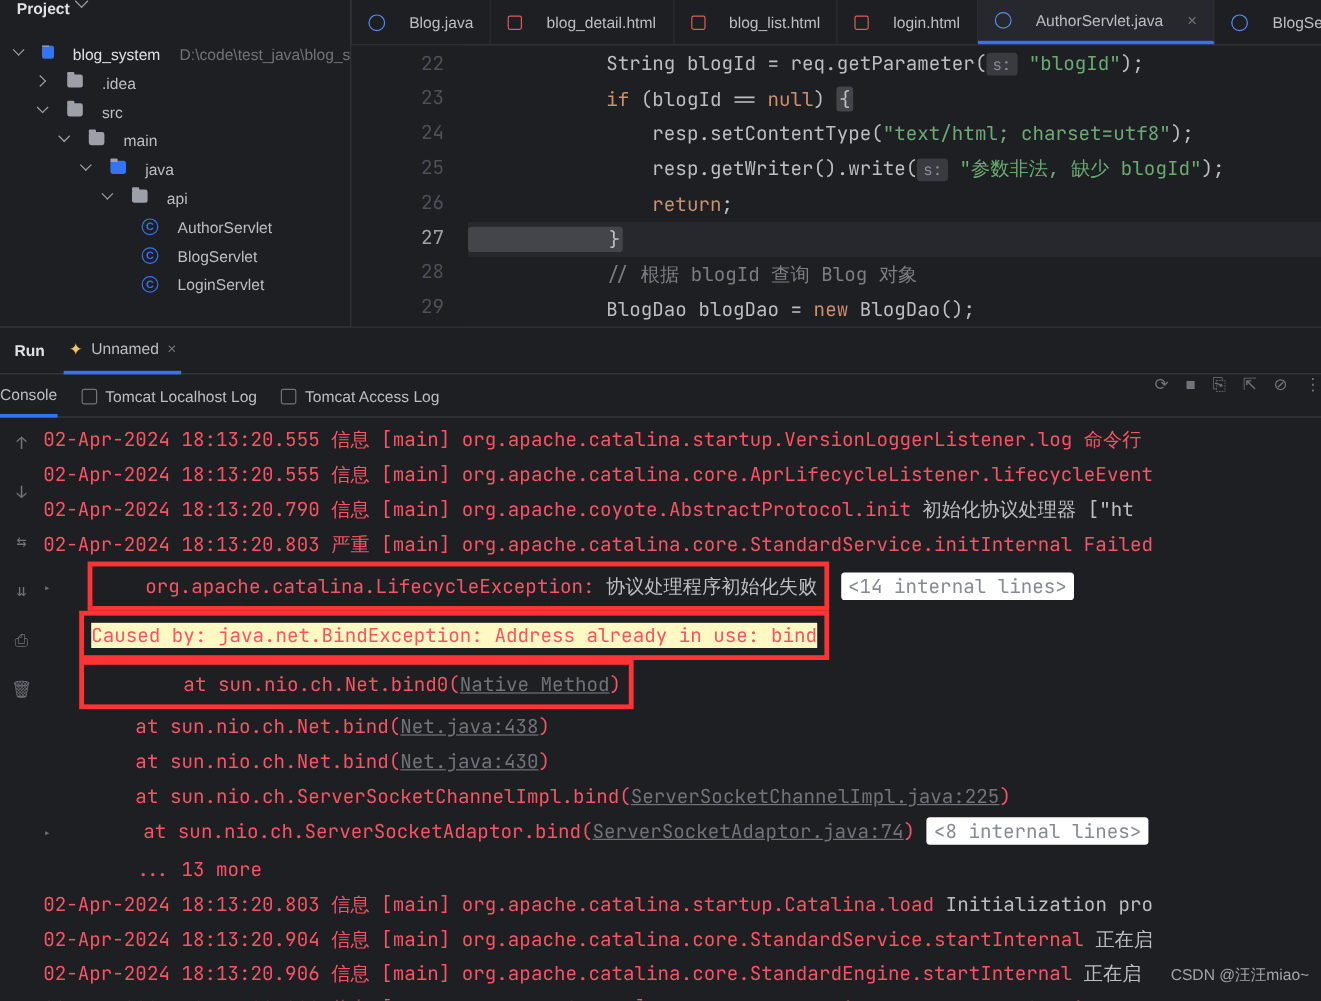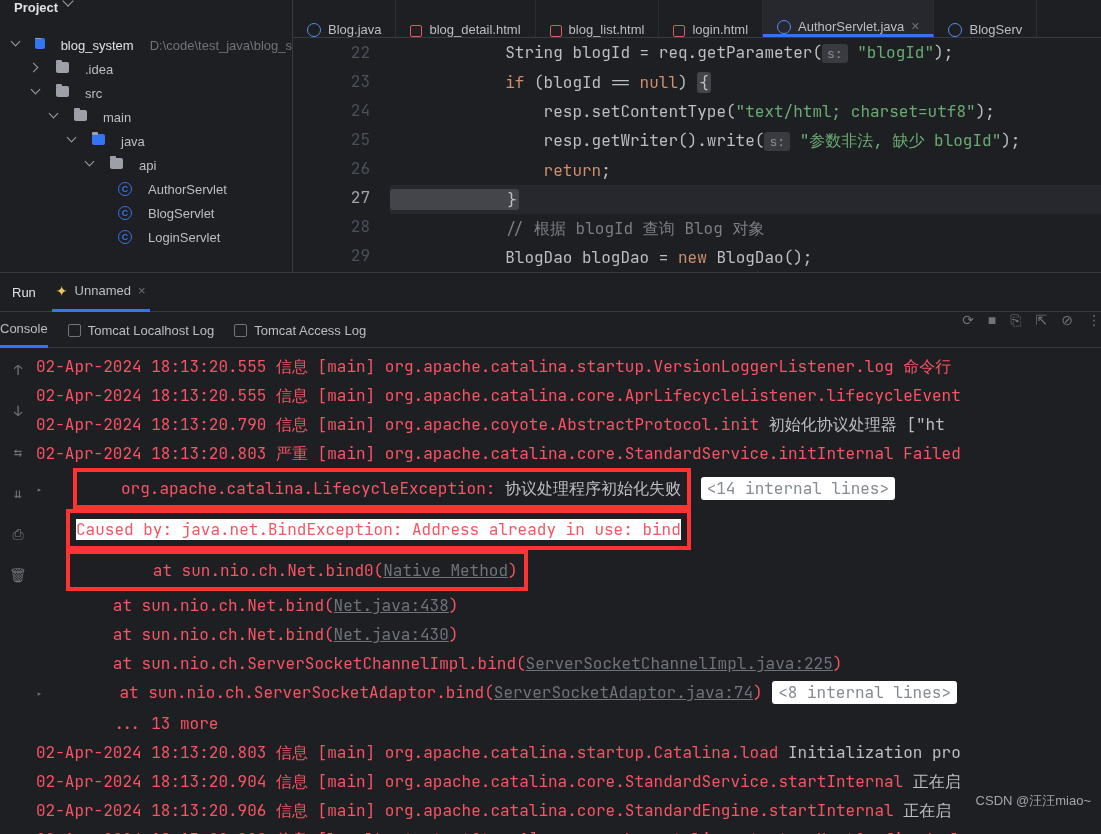--- a/index.html
+++ b/index.html
@@ -12,62 +12,62 @@
   .trow{display:flex;align-items:flex-start;height:24px;gap:16px;white-space:nowrap}
   .twist{width:10px;height:10px;display:flex;align-items:center;justify-content:center}
   .twist.open::before{content:"";width:6px;height:6px;border-right:1.3px solid #9da0a8;border-bottom:1.3px solid #9da0a8;transform:rotate(45deg);margin-top:-3px}
   .twist.closed::before{content:"";width:6px;height:6px;border-right:1.3px solid #9da0a8;border-bottom:1.3px solid #9da0a8;transform:rotate(-45deg);margin-left:-3px}
   .fold{width:13px;height:11px;background:#9da0a8;border-radius:2px;display:inline-block;position:relative}
   .fold::before{content:"";position:absolute;top:-2px;left:0;width:6px;height:3px;background:#9da0a8;border-radius:1px 1px 0 0}
   .fold.blue{background:#3574f0}
   .cicon{width:14px;height:14px;border:1.5px solid #3574f0;border-radius:50%;display:inline-flex;align-items:center;justify-content:center;font-size:9px;color:#3574f0;font-weight:bold}
   .dim{color:#6f737a}
   .tabs{display:flex;height:38px;border-bottom:1px solid #393b40;overflow:hidden}
-  .tab{display:flex;align-items:flex-end;padding:0 14px;gap:7px;color:#bcbec4;border-right:1px solid #2b2d30;white-space:nowrap}
+  .tab{display:flex;align-items:center;padding:0 14px;gap:20px;color:#bcbec4;border-right:1px solid #2b2d30;white-space:nowrap}
   .tab.active{border-bottom:3px solid #3574f0;background:#26282e}
   .tab .close{color:#6f737a;font-size:14px}
   .jicon{width:14px;height:14px;border-radius:50%;border:1.5px solid #548af7;display:inline-block}
   .hicon{width:12px;height:12px;border:1.3px solid #db5c5c;border-radius:2px;display:inline-block}
   .editor{flex:1;display:flex;flex-direction:column}
   .code{flex:1;display:flex;font-family:"JetBrains Mono","Consolas",monospace;font-size:16px;line-height:29px;overflow:hidden;background:#1e1f22}
   .gutter{width:97px;text-align:right;padding-right:20px;color:#4b5059;background:#1e1f22}
   .gutter .cur{color:#a1a3ab}
   .codelines{flex:1;white-space:pre;color:#bcbec4;overflow:hidden}
   .kw{color:#cf8e6d}
   .str{color:#6aab73}
   .cmt{color:#7a7e85}
   .hint{background:#393b40;color:#858a93;padding:1px 5px;border-radius:3px;font-size:13px}
   .brace{background:#43454a;border-radius:3px;padding:0 2px}
   .caretline{background:#26282e}
   
   .runbar{height:40px;border-top:1px solid #393b40;border-bottom:1px solid #393b40;display:flex;align-items:center;padding:0 12px;gap:16px}
-  .runlbl{font-weight:400;color:#dfe1e5}
+  .runlbl{font-weight:700;color:#dfe1e5}
   .runtab{display:flex;align-items:center;gap:7px;height:40px;border-bottom:3px solid #3574f0;padding:0 4px}
   .beet{color:#f2c55c;font-size:14px}
   .runtab .close{color:#6f737a}
   
   .subtabs{height:36px;border-bottom:1px solid #393b40;display:flex;align-items:flex-start;padding:0 0;gap:20px}
   .subtab{display:flex;align-items:center;gap:7px;color:#bcbec4;height:36px}
   .subtab.active{border-bottom:3px solid #3574f0}
   .subicon{width:13px;height:13px;border:1.3px solid #6f737a;border-radius:2px;display:inline-block}
   .tbicons{margin-left:auto;display:flex;gap:14px;color:#6f737a;font-size:14px}
   .tbicons span{cursor:pointer}
   
   .console{flex:1;display:flex;height:calc(834px - 272px - 40px - 36px);font-family:"JetBrains Mono","Consolas",monospace;font-size:16px;line-height:29px}
   .cgutter{width:36px;display:flex;flex-direction:column;align-items:center;gap:12px;padding-top:8px;color:#6f737a}
   .cgutter span{font-size:14px;cursor:pointer}
   .clog{flex:1;white-space:pre;overflow:hidden;padding-top:4px}
   .red{color:#f75464}
   .gray{color:#bcbec4}
   .link{color:#6f737a;text-decoration:underline}
   .ilines{background:#ffffff;color:#858a93;padding:1px 6px;border-radius:3px}
   .hlbox{border:4px solid #ff3333;padding:2px 6px;display:inline-block;margin-left:30px}
-  .hlsel{background:#ffffff;color:#f75464}
+  .hlsel{background:#fef9c3;color:#f75464}
   .expander{color:#6f737a;font-size:11px}
-  .watermark{position:absolute;right:10px;bottom:24px;color:#b8bcc4;font-size:13px;opacity:0.85}
+  .watermark{position:absolute;right:10px;bottom:12px;color:#b8bcc4;font-size:13px;opacity:0.85}
 </style>
 </head>
 <body>
 
 <div class="top">
   <div class="side">
     <div class="proj-hdr">
       <span>Project</span>
       <span class="chev"></span>
     </div>

